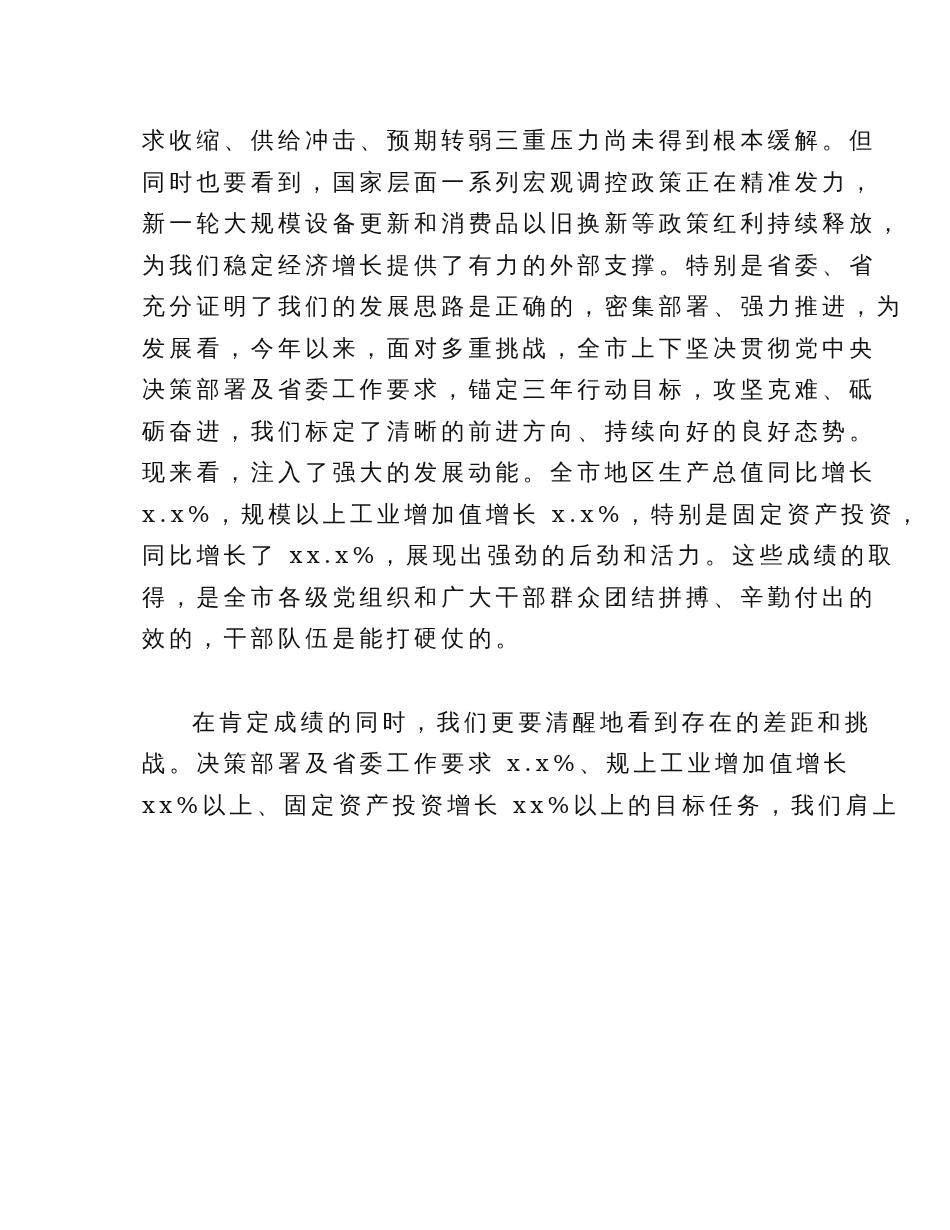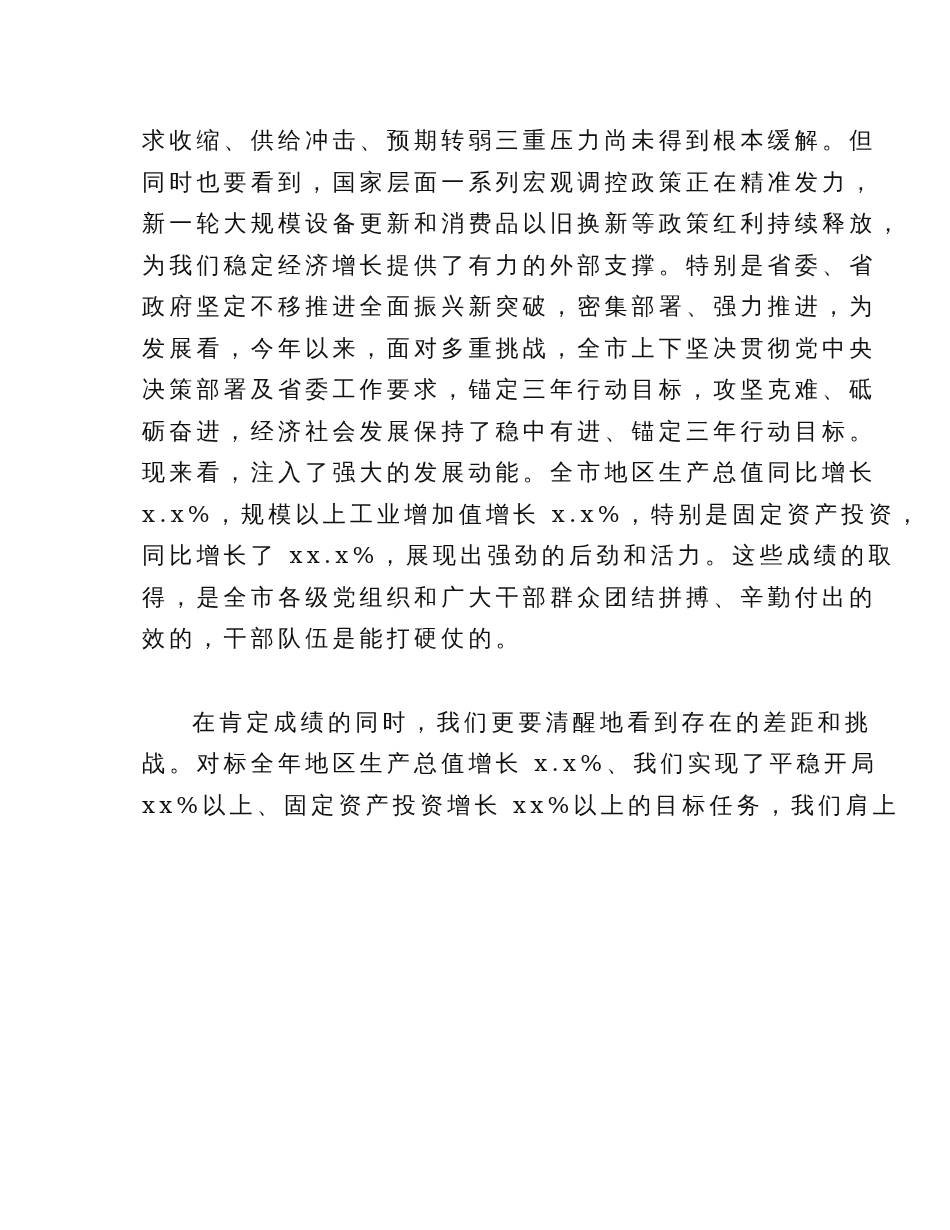--- a/index.html
+++ b/index.html
@@ -53,31 +53,31 @@
 <body>
 
 <div class="page">
   <div class="text-body">
 
     <p class="para">
       <span class="line">求收缩、供给冲击、预期转弱三重压力尚未得到根本缓解。但</span>
       <span class="line">同时也要看到，国家层面一系列宏观调控政策正在精准发力，</span>
       <span class="line">新一轮大规模设备更新和消费品以旧换新等政策红利持续释放，</span>
       <span class="line">为我们稳定经济增长提供了有力的外部支撑。特别是省委、省</span>
-      <span class="line">政府坚定不移推进全面振兴新突破，密集部署、强力推进，为</span>
+      <span class="line">充分证明了我们的发展思路是正确的，密集部署、强力推进，为</span>
       <span class="line">发展看，今年以来，面对多重挑战，全市上下坚决贯彻党中央</span>
       <span class="line">决策部署及省委工作要求，锚定三年行动目标，攻坚克难、砥</span>
-      <span class="line">砺奋进，经济社会发展保持了稳中有进、锚定三年行动目标。</span>
+      <span class="line">砺奋进，我们标定了清晰的前进方向、持续向好的良好态势。</span>
       <span class="line">现来看，注入了强大的发展动能。全市地区生产总值同比增长</span>
       <span class="line">x.x%，规模以上工业增加值增长 x.x%，特别是固定资产投资，</span>
       <span class="line">同比增长了 xx.x%，展现出强劲的后劲和活力。这些成绩的取</span>
       <span class="line">得，是全市各级党组织和广大干部群众团结拼搏、辛勤付出的</span>
       <span class="line">效的，干部队伍是能打硬仗的。</span>
     </p>
 
     <p class="para">
       <span class="line indent">在肯定成绩的同时，我们更要清醒地看到存在的差距和挑</span>
-      <span class="line">战。对标全年地区生产总值增长 x.x%、我们实现了平稳开局</span>
+      <span class="line">战。决策部署及省委工作要求 x.x%、规上工业增加值增长</span>
       <span class="line">xx%以上、固定资产投资增长 xx%以上的目标任务，我们肩上</span>
     </p>
 
   </div>
 </div>
 
 </body></html>

